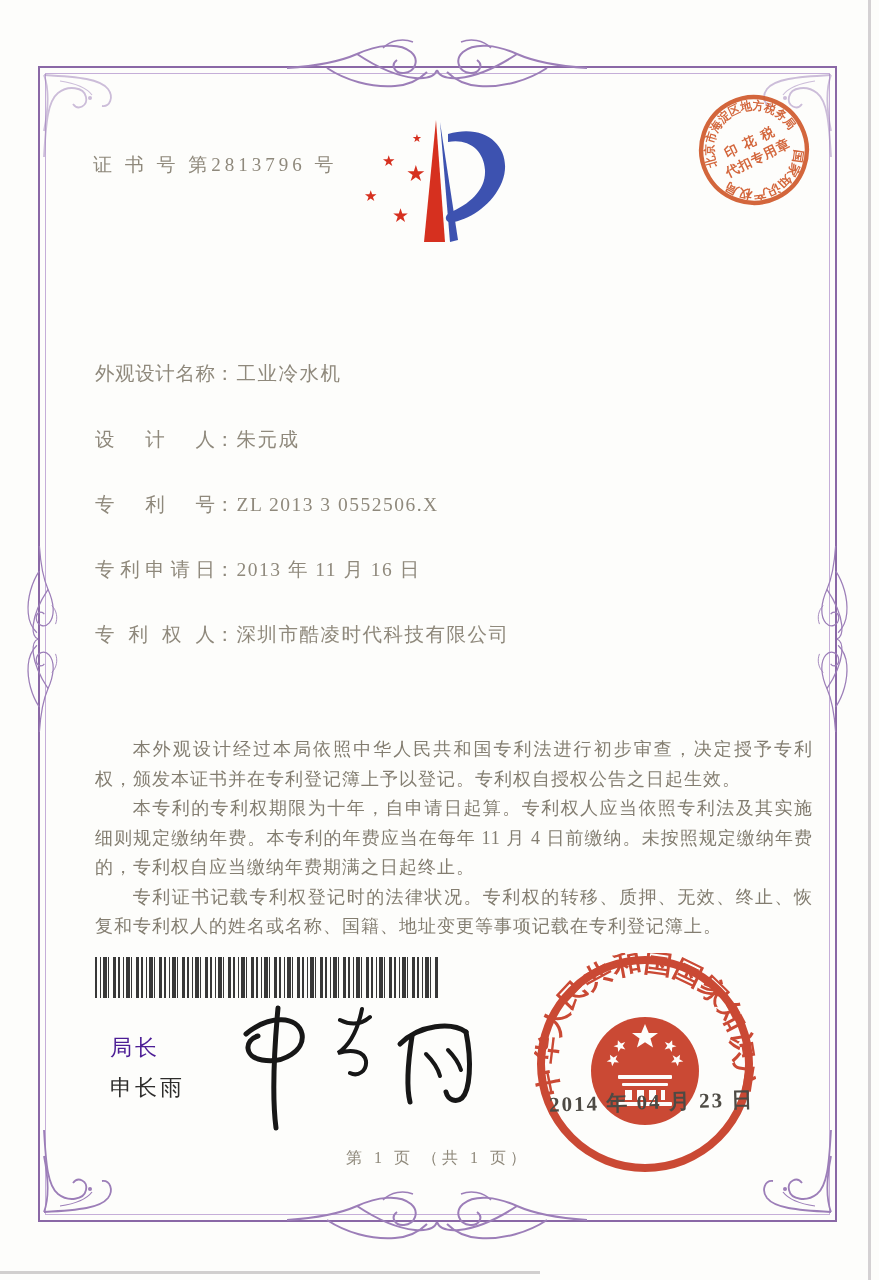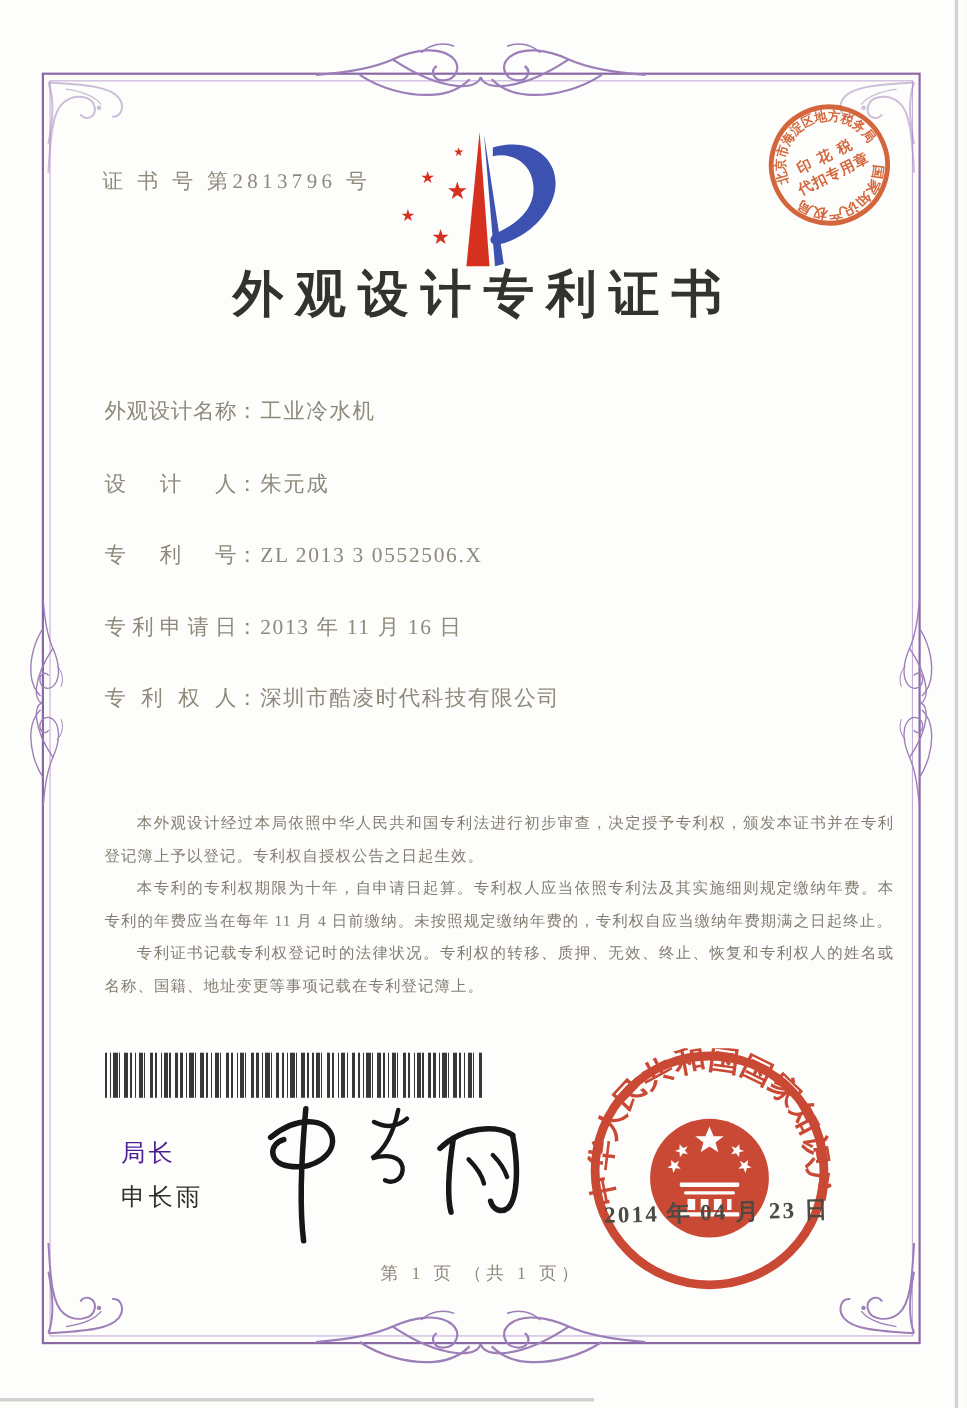--- a/index.html
+++ b/index.html
@@ -31,21 +31,21 @@
            color:#8f897c;margin-top:44px;}
   .title{position:absolute;left:0;top:237px;width:879px;text-align:center;
          font-size:46px;font-weight:bold;color:#34322f;letter-spacing:11px;}
   .stamp{position:absolute;left:688px;top:84px;width:132px;height:132px;
          transform:rotate(-26deg);opacity:.92;}
   .logo{position:absolute;left:350px;top:118px;width:170px;height:126px;}
   .field-row{position:absolute;left:95px;font-size:19.5px;color:#8f897c;white-space:nowrap;}
   .flabel{display:inline-block;width:120px;text-align:justify;text-align-last:justify;}
   .fvalue{letter-spacing:1.5px;margin-left:2px;}
   .body-text{position:absolute;left:95px;top:735px;width:718px;
-             font-size:14px;line-height:29.5px;color:#837d70;text-align:justify;
+             font-size:18px;line-height:29.5px;color:#837d70;text-align:justify;
              letter-spacing:1px;}
   .body-text p{margin:0;text-indent:2.1em;}
   .barcode{position:absolute;left:95px;top:957px;width:345px;height:41px;
     background:repeating-linear-gradient(90deg,
       #1d1d1d 0 2px,transparent 2px 5px,
       #1d1d1d 5px 6px,transparent 6px 8px,
       #1d1d1d 8px 12px,transparent 12px 13px,
       #1d1d1d 13px 14px,transparent 14px 18px,
       #1d1d1d 18px 21px,transparent 21px 23px);
     opacity:.88;}
@@ -160,21 +160,20 @@
     <text x="62" y="24" font-size="11" fill="#d6301f">★</text>
     <text x="32" y="48" font-size="15" fill="#d6301f">★</text>
     <text x="56" y="63" font-size="22" fill="#d6301f">★</text>
     <text x="14" y="83" font-size="15" fill="#d6301f">★</text>
     <text x="42" y="104" font-size="19" fill="#d6301f">★</text>
     <polygon points="86,2 74,124 95,124" fill="#d6301f"></polygon>
     <polygon points="90,4 100,124 108,122" fill="#3d52b0"></polygon>
     <path d="M98,16 C140,4 164,34 152,64 C143,86 122,100 104,104 C96,106 93,99 99,95 C120,86 136,72 135,52 C134,32 118,20 98,24 Z" fill="#3d52b0"></path>
   </svg>
 
-  <div class="title">外观设计专利证书</div>
 
   <div class="field-row" style="top:426px">
     <span class="flabel">设计人</span><span class="fcolon">：</span><span class="fvalue">朱元成</span>
   </div>
   <div class="field-row" style="top:360px">
     <span class="flabel">外观设计名称</span><span class="fcolon">：</span><span class="fvalue">工业冷水机</span>
   </div>
   <div class="field-row" style="top:491px">
     <span class="flabel">专利号</span><span class="fcolon">：</span><span class="fvalue">ZL 2013 3 0552506.X</span>
   </div>

